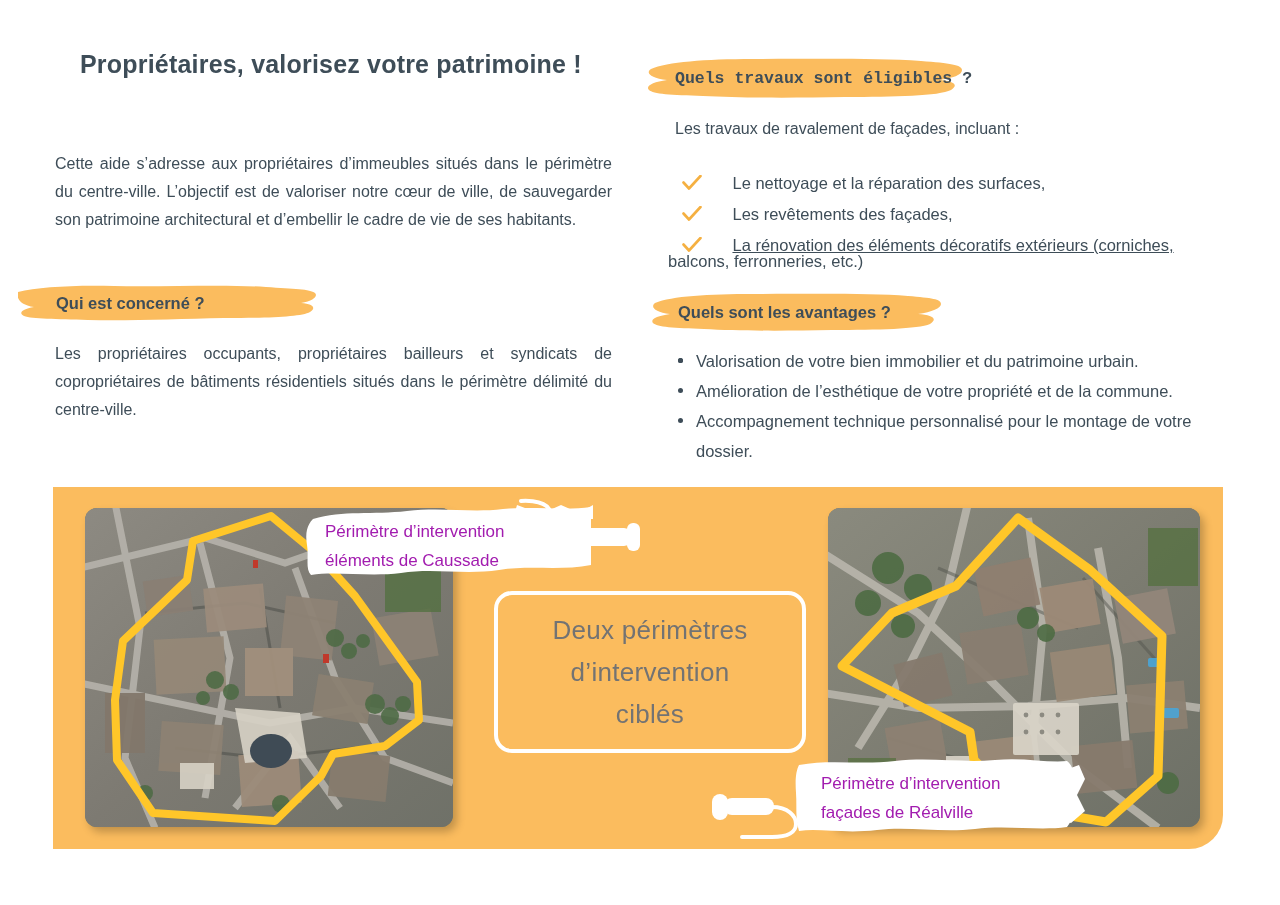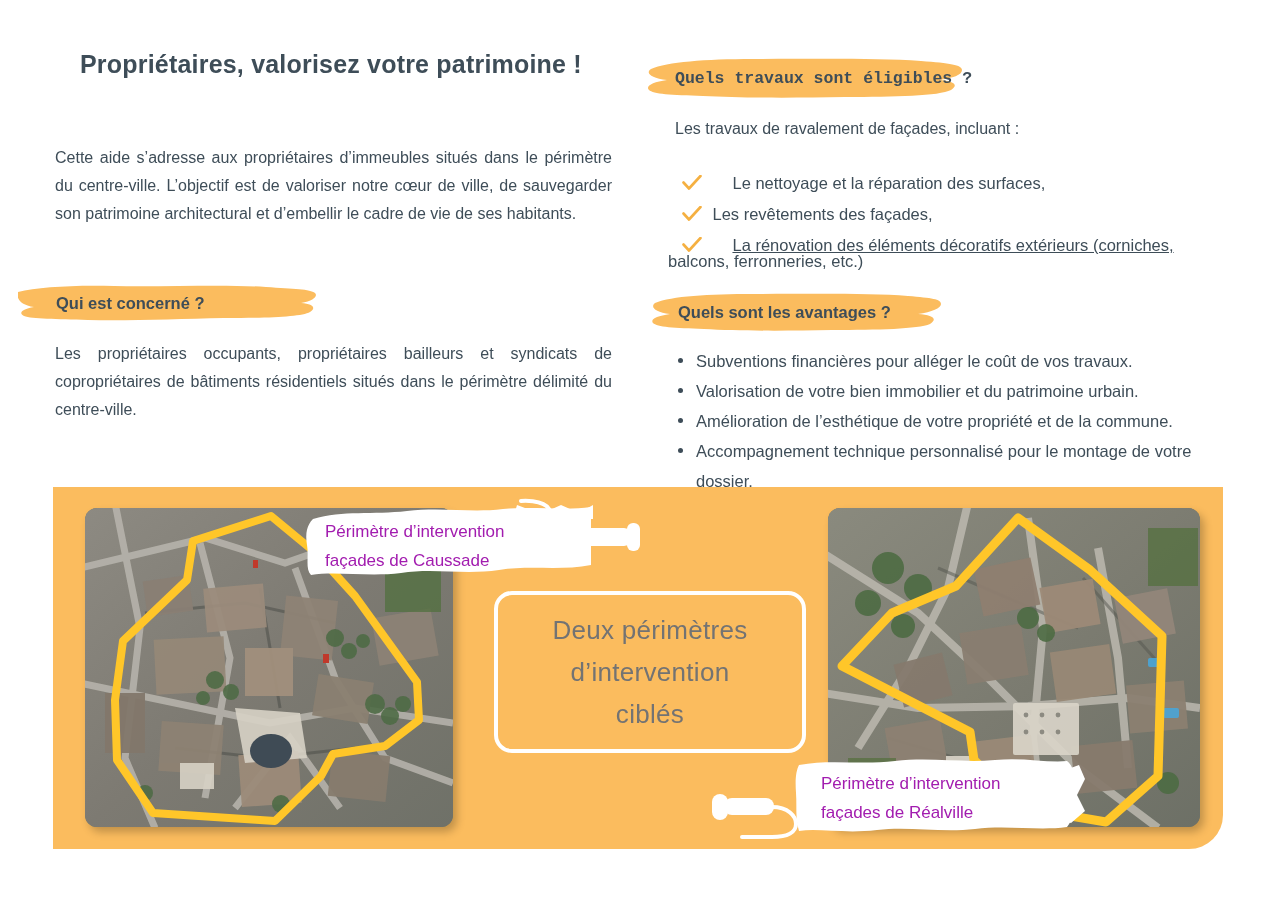--- a/index.html
+++ b/index.html
@@ -98,21 +98,21 @@
   }
   .roller { position: absolute; }
 </style>
 </head>
 <body>
 
 <div class="page">
 
   <h1 class="doc-title">Propriétaires, valorisez votre patrimoine !</h1>
 
-  <div style="position:absolute; left:55px; top:144px; width:557px;">
+  <div style="position:absolute; left:55px; top:150px; width:557px;">
     <p class="body-text">Cette aide s’adresse aux propriétaires d’immeubles situés dans le périmètre du centre-ville. L’objectif est de valoriser notre cœur de ville, de sauvegarder son patrimoine architectural et d’embellir le cadre de vie de ses habitants.</p>
   </div>
 
   <div class="brush-head" style="left:18px; top:284px; width:300px; height:42px; padding:10px 0 0 38px;">
     <svg class="brush-svg" width="300" height="42" viewBox="0 0 300 42">
       <path fill="#fbbc5e" d="M0,8 C20,3 55,1 96,2 C150,3 205,0 248,3 C276,5 292,5 297,9
                               C300,12 296,17 283,19 C296,20 298,24 292,28 C283,33 250,34 206,34
                               C160,35 110,37 70,36 C38,35 14,35 6,32 C0,29 4,25 16,23
                               C2,21 -2,14 0,8 Z"></path>
     </svg>
@@ -145,21 +145,21 @@
           </svg>
       </span>
       <span class="check-txt" style="margin-left:20px;">Le nettoyage et la réparation des surfaces,</span>
     </li>
     <li class="check-row">
       <span class="check-ico">
         <svg width="20" height="16" viewBox="0 0 20 16">
             <path d="M1.5 7.5 L7 13.5 L18.5 1" fill="none" stroke="currentColor" stroke-width="2.6" stroke-linecap="round" stroke-linejoin="round"></path>
           </svg>
       </span>
-      <span class="check-txt" style="">Les revêtements des façades,</span>
+      <span class="check-txt" style="margin-left:20px;">Les revêtements des façades,</span>
     </li>
     <li class="check-row">
       <span class="check-ico">
         <svg width="20" height="16" viewBox="0 0 20 16">
             <path d="M1.5 7.5 L7 13.5 L18.5 1" fill="none" stroke="currentColor" stroke-width="2.6" stroke-linecap="round" stroke-linejoin="round"></path>
           </svg>
       </span>
       <span class="check-txt" style="margin-left:20px;text-decoration:underline;">La rénovation des éléments décoratifs extérieurs (corniches,</span>
     </li>
   </ul>
@@ -174,21 +174,20 @@
                               C291,15 282,19 268,21 C283,22 288,26 280,31 C268,36 228,37 182,37
                               C134,38 88,38 54,36 C24,35 7,34 3,30 C0,26 7,23 20,21
                               C5,19 0,14 5,10 Z"></path>
     </svg>
     <span class="brush-label">Quels sont les avantages ?</span>
   </div>
 
   <ul class="bullet-list" style="position:absolute; left:674px; top:346px; width:560px;">
     <li class="bullet-row">
       <span class="dot"></span>
-      <span>Subventions financières pour alléger le coût de vos travaux.</span>
     </li>
     <li class="bullet-row">
       <span class="dot"></span>
       <span>Valorisation de votre bien immobilier et du patrimoine urbain.</span>
     </li>
     <li class="bullet-row">
       <span class="dot"></span>
       <span>Amélioration de l’esthétique de votre propriété et de la commune.</span>
     </li>
     <li class="bullet-row">
@@ -344,21 +343,21 @@
 
     <div class="callout" style="left:250px; top:18px; width:290px; height:72px;">
       <svg class="paper" width="290" height="72" viewBox="0 0 290 72">
         <path fill="#ffffff" d="M10,14 C40,5 70,10 104,6 C140,2 168,8 200,4 C232,1 262,6 288,2
                                 L288,60 C258,66 226,60 196,65 C162,70 130,63 98,68
                                 C66,72 32,66 8,70 C2,64 6,52 4,40 C2,28 4,20 10,14 Z"></path>
         <path fill="#ffffff" d="M214,0 L238,9 L258,0 L276,8 L290,0 L290,14 L210,14 Z"></path>
       </svg>
       <div class="callout-text" style="padding:12px 0 0 22px;">
         <div>Périmètre d’intervention</div>
-        <div>façades de Caussade</div>
+        <div>éléments de Caussade</div>
       </div>
     </div>
 
   </div>
 
   <div class="center-box">
     <div class="center-box-text">
       <div>Deux périmètres</div>
       <div>d’intervention</div>
       <div>ciblés</div>

